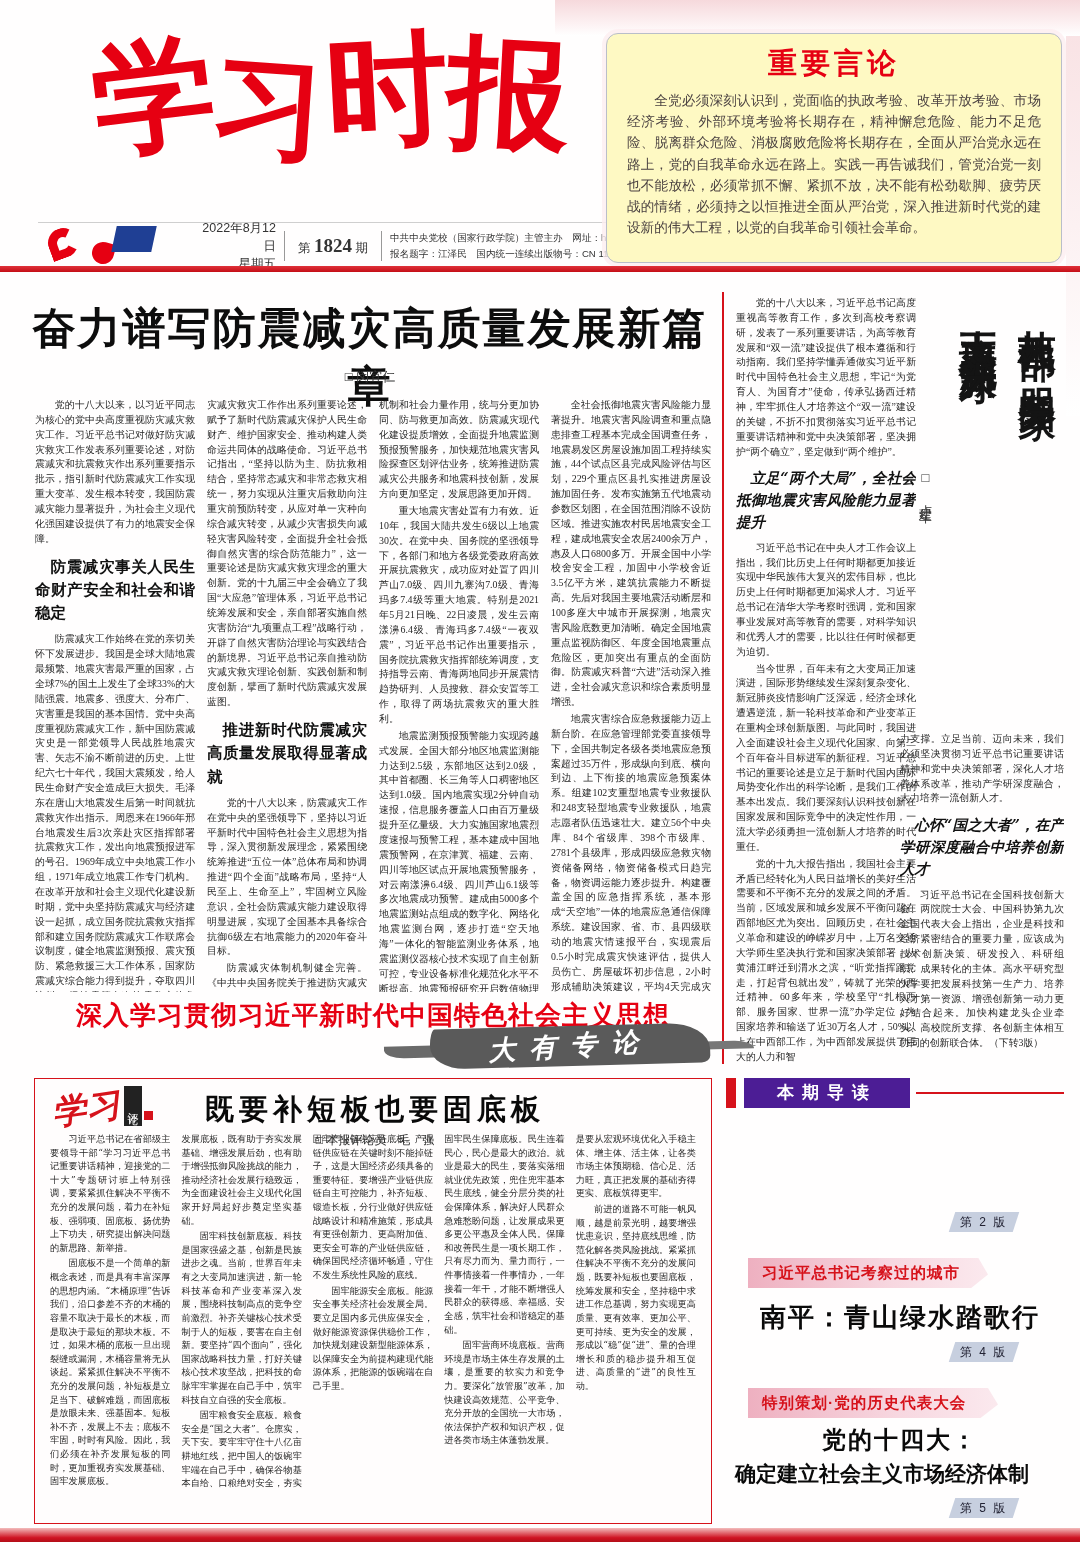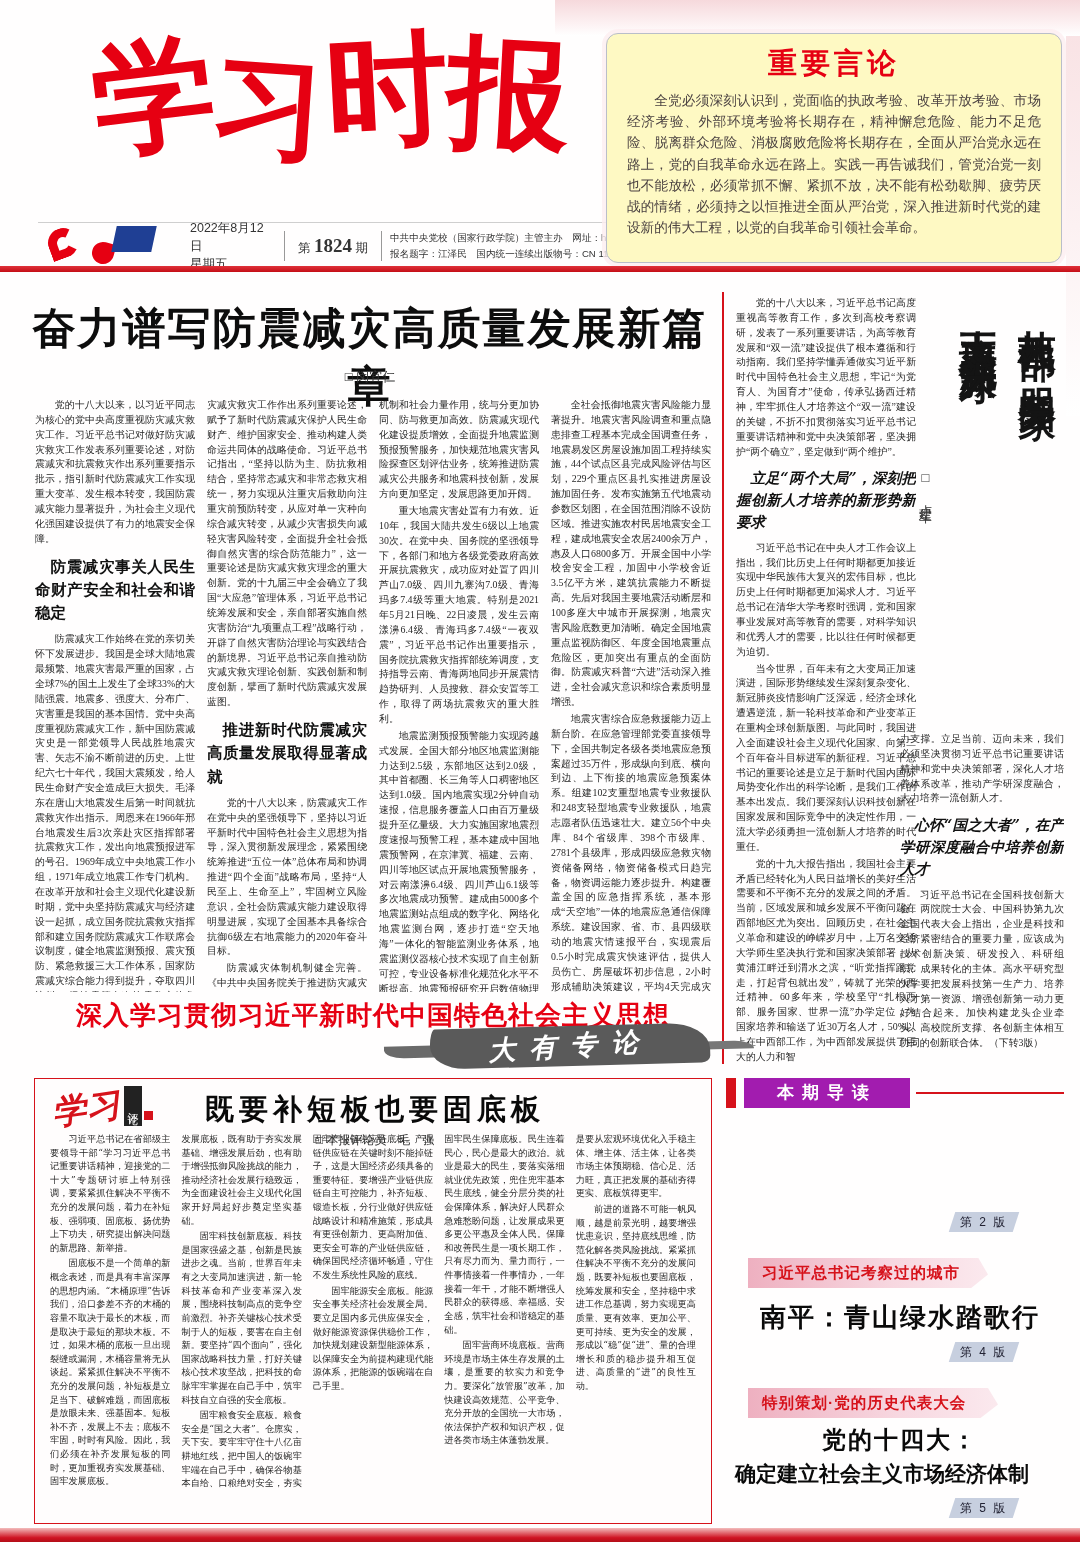--- a/index.html
+++ b/index.html
@@ -21,21 +21,21 @@
   .masthead .m3{transform:rotate(3deg) translateY(4px);}
   .masthead-sub{left:196px;top:186px;width:300px;text-align:center;color:#9a9a9a;
     font-family:"Liberation Serif","DejaVu Serif",serif;font-size:23px;letter-spacing:13px;}
   .mast-rule{left:38px;top:222px;width:582px;height:1px;background:#cfcfcf;}
 
   .info-row{left:40px;top:226px;width:575px;height:40px;display:flex;align-items:center;}
   .logo-emblem{position:relative;width:150px;height:40px;flex:0 0 150px;}
   .logo-blue{position:absolute;left:74px;top:0;width:40px;height:26px;background:#1f3f94;transform:skewX(-12deg);}
   .logo-red1{position:absolute;left:8px;top:2px;width:30px;height:30px;border:9px solid #e60012;border-radius:50% 50% 50% 0;transform:rotate(-20deg);border-right-color:transparent;}
   .logo-red2{position:absolute;left:52px;top:16px;width:22px;height:22px;background:#e60012;border-radius:50% 0 50% 50%;transform:rotate(15deg);}
-  .date-block{flex:0 0 86px;text-align:left;font-size:12.5px;color:#333;line-height:1.45;}
+  .date-block{flex:0 0 86px;text-align:right;font-size:12.5px;color:#333;line-height:1.45;}
   .vdiv{width:1px;height:30px;background:#999;margin:0 8px;flex:0 0 1px;}
   .issue-block{flex:0 0 80px;text-align:center;font-size:12.5px;color:#333;white-space:nowrap;}
   .issue-block b{font-size:19px;font-family:"Liberation Serif",serif;font-weight:700;}
   .pub-block{flex:1;font-size:9.6px;color:#333;line-height:1.7;white-space:nowrap;}
 
   .quote-box{left:606px;top:33px;width:456px;height:230px;border:1px solid #b9bec9;border-radius:12px;
     background:#fef9c3;box-shadow:0 0 0 4px rgba(253,238,240,.8);padding:8px 20px 6px;}
   .quote-title{text-align:center;color:#e60012;font-size:29px;font-weight:900;letter-spacing:4px;margin:2px 0 6px;}
   .quote-body{font-family:"Liberation Serif","DejaVu Serif",serif;font-size:13.6px;line-height:1.56;
     color:#4c4342;text-align:justify;text-indent:2em;height:160px;overflow:hidden;}
@@ -84,21 +84,21 @@
     color:#fff;writing-mode:vertical-rl;font-size:11px;text-align:center;line-height:18px;letter-spacing:2px;}
   .cm-chop{display:inline-block;width:9px;height:9px;background:#d6121b;margin-left:2px;}
   .cm-headline{left:140px;top:1090px;width:470px;text-align:center;font-family:"DejaVu Serif",serif;
     font-weight:900;font-size:29px;letter-spacing:5px;color:#090909;}
   .cm-byline{left:140px;top:1132px;width:470px;text-align:center;font-size:12px;color:#333;}
   .cm-cols{left:50px;top:1132px;width:646px;height:358px;display:flex;gap:11px;overflow:hidden;}
   .cm-cols .col{font-size:9.2px;line-height:1.48;font-family:"DejaVu Serif",serif;}
 
   
   .sb-vbar{left:726px;top:1078px;width:10px;height:30px;background:#d6121b;}
-  .sb-tab{left:744px;top:1078px;width:166px;height:30px;background:#a21caf;color:#fff;text-align:center;
+  .sb-tab{left:744px;top:1078px;width:166px;height:30px;background:#4c1d95;color:#fff;text-align:center;
     font-size:17px;font-weight:900;letter-spacing:8px;line-height:30px;}
   .sb-hline{left:916px;top:1092px;width:148px;height:2px;background:#d6121b;}
   .teaser-tag{height:30px;background:linear-gradient(90deg,#eeb0c0,#f7d7e0 60%,#fbe9ee);
     clip-path:polygon(0 0,96% 0,100% 55%,93% 100%,0 100%);color:#d6121b;font-weight:700;
     font-size:15.5px;line-height:30px;padding-left:14px;letter-spacing:1px;}
   .tag1{left:748px;top:1128px;width:268px;}
   .tag2{left:748px;top:1258px;width:240px;}
   .tag3{left:748px;top:1388px;width:250px;}
   .teaser-headline{font-family:"DejaVu Serif",serif;font-weight:900;color:#0a0a0a;text-align:center;}
   .th1{left:730px;top:1170px;width:340px;font-size:24px;letter-spacing:1px;}
@@ -181,21 +181,21 @@
       <p data-name="paragraph">全社会抵御地震灾害风险能力显著提升。地震灾害风险调查和重点隐患排查工程基本完成全国调查任务，地震易发区房屋设施加固工程持续实施，44个试点区县完成风险评估与区划，229个重点区县扎实推进房屋设施加固任务。发布实施第五代地震动参数区划图，在全国范围消除不设防区域。推进实施农村民居地震安全工程，建成地震安全农居2400余万户，惠及人口6800多万。开展全国中小学校舍安全工程，加固中小学校舍近3.5亿平方米，建筑抗震能力不断提高。先后对我国主要地震活动断层和100多座大中城市开展探测，地震灾害风险底数更加清晰。确定全国地震重点监视防御区、年度全国地震重点危险区，更加突出有重点的全面防御。防震减灾科普“六进”活动深入推进，全社会减灾意识和综合素质明显增强。</p>
       <p data-name="paragraph">地震灾害综合应急救援能力迈上新台阶。在应急管理部党委直接领导下，全国共制定各级各类地震应急预案超过35万件，形成纵向到底、横向到边、上下衔接的地震应急预案体系。组建102支重型地震专业救援队和248支轻型地震专业救援队，地震志愿者队伍迅速壮大。建立56个中央库、84个省级库、398个市级库、2781个县级库，形成四级应急救灾物资储备网络，物资储备模式日趋完备，物资调运能力逐步提升。构建覆盖全国的应急指挥系统，基本形成“天空地”一体的地震应急通信保障系统。建设国家、省、市、县四级联动的地震灾情速报平台，实现震后0.5小时完成震灾快速评估，提供人员伤亡、房屋破坏初步信息，2小时形成辅助决策建议，平均4天完成灾区地震烈度评定。全国建成各类应急避难场所7.2万余座，总面积约40亿平方米，可容纳约7.9亿人。</p>
 
     </div>
   </div>
 
   <div class="abs vsep-red" data-name="vertical-red-divider"></div>
 
   <div class="abs r-colA col" data-name="right-article-column-a">
     <p data-name="paragraph">党的十八大以来，习近平总书记高度重视高等教育工作，多次到高校考察调研，发表了一系列重要讲话，为高等教育发展和“双一流”建设提供了根本遵循和行动指南。我们坚持学懂弄通做实习近平新时代中国特色社会主义思想，牢记“为党育人、为国育才”使命，传承弘扬西迁精神，牢牢抓住人才培养这个“双一流”建设的关键，不折不扣贯彻落实习近平总书记重要讲话精神和党中央决策部署，坚决拥护“两个确立”，坚定做到“两个维护”。</p>
-    <h3 data-name="subhead">立足“两个大局”，深刻把握创新人才培养的新形势新要求</h3>
+    <h3 data-name="subhead">立足“两个大局”，全社会抵御地震灾害风险能力显著提升</h3>
     <p data-name="paragraph">习近平总书记在中央人才工作会议上指出，我们比历史上任何时期都更加接近实现中华民族伟大复兴的宏伟目标，也比历史上任何时期都更加渴求人才。习近平总书记在清华大学考察时强调，党和国家事业发展对高等教育的需要，对科学知识和优秀人才的需要，比以往任何时候都更为迫切。</p>
     <p data-name="paragraph">当今世界，百年未有之大变局正加速演进，国际形势继续发生深刻复杂变化、新冠肺炎疫情影响广泛深远，经济全球化遭遇逆流，新一轮科技革命和产业变革正在重构全球创新版图。与此同时，我国进入全面建设社会主义现代化国家、向第二个百年奋斗目标进军的新征程。习近平总书记的重要论述是立足于新时代国内国际局势变化作出的科学论断，是我们工作的基本出发点。我们要深刻认识科技创新在国家发展和国际竞争中的决定性作用，一流大学必须勇担一流创新人才培养的时代重任。</p>
     <p data-name="paragraph">党的十九大报告指出，我国社会主要矛盾已经转化为人民日益增长的美好生活需要和不平衡不充分的发展之间的矛盾。当前，区域发展和城乡发展不平衡问题在西部地区尤为突出。回顾历史，在社会主义革命和建设的峥嵘岁月中，上万名交通大学师生坚决执行党和国家决策部署，从黄浦江畔迁到渭水之滨，“听党指挥跟党走，打起背包就出发”，铸就了光荣的西迁精神。60多年来，学校坚守“扎根西部、服务国家、世界一流”办学定位，为国家培养和输送了近30万名人才，50%以上在中西部工作，为中西部发展提供了巨大的人力和智</p>
   </div>
   <div class="abs r-byline" data-name="right-article-byline">□ 卢建军</div>
   <div class="abs v-headline" data-name="right-article-vertical-headline">
     <span data-name="headline-line">扎根西部　服务国家</span><br>
     <span data-name="headline-line">大力培养一流创新人才</span>
   </div>
   <div class="abs r-colB col" data-name="right-article-column-b">

